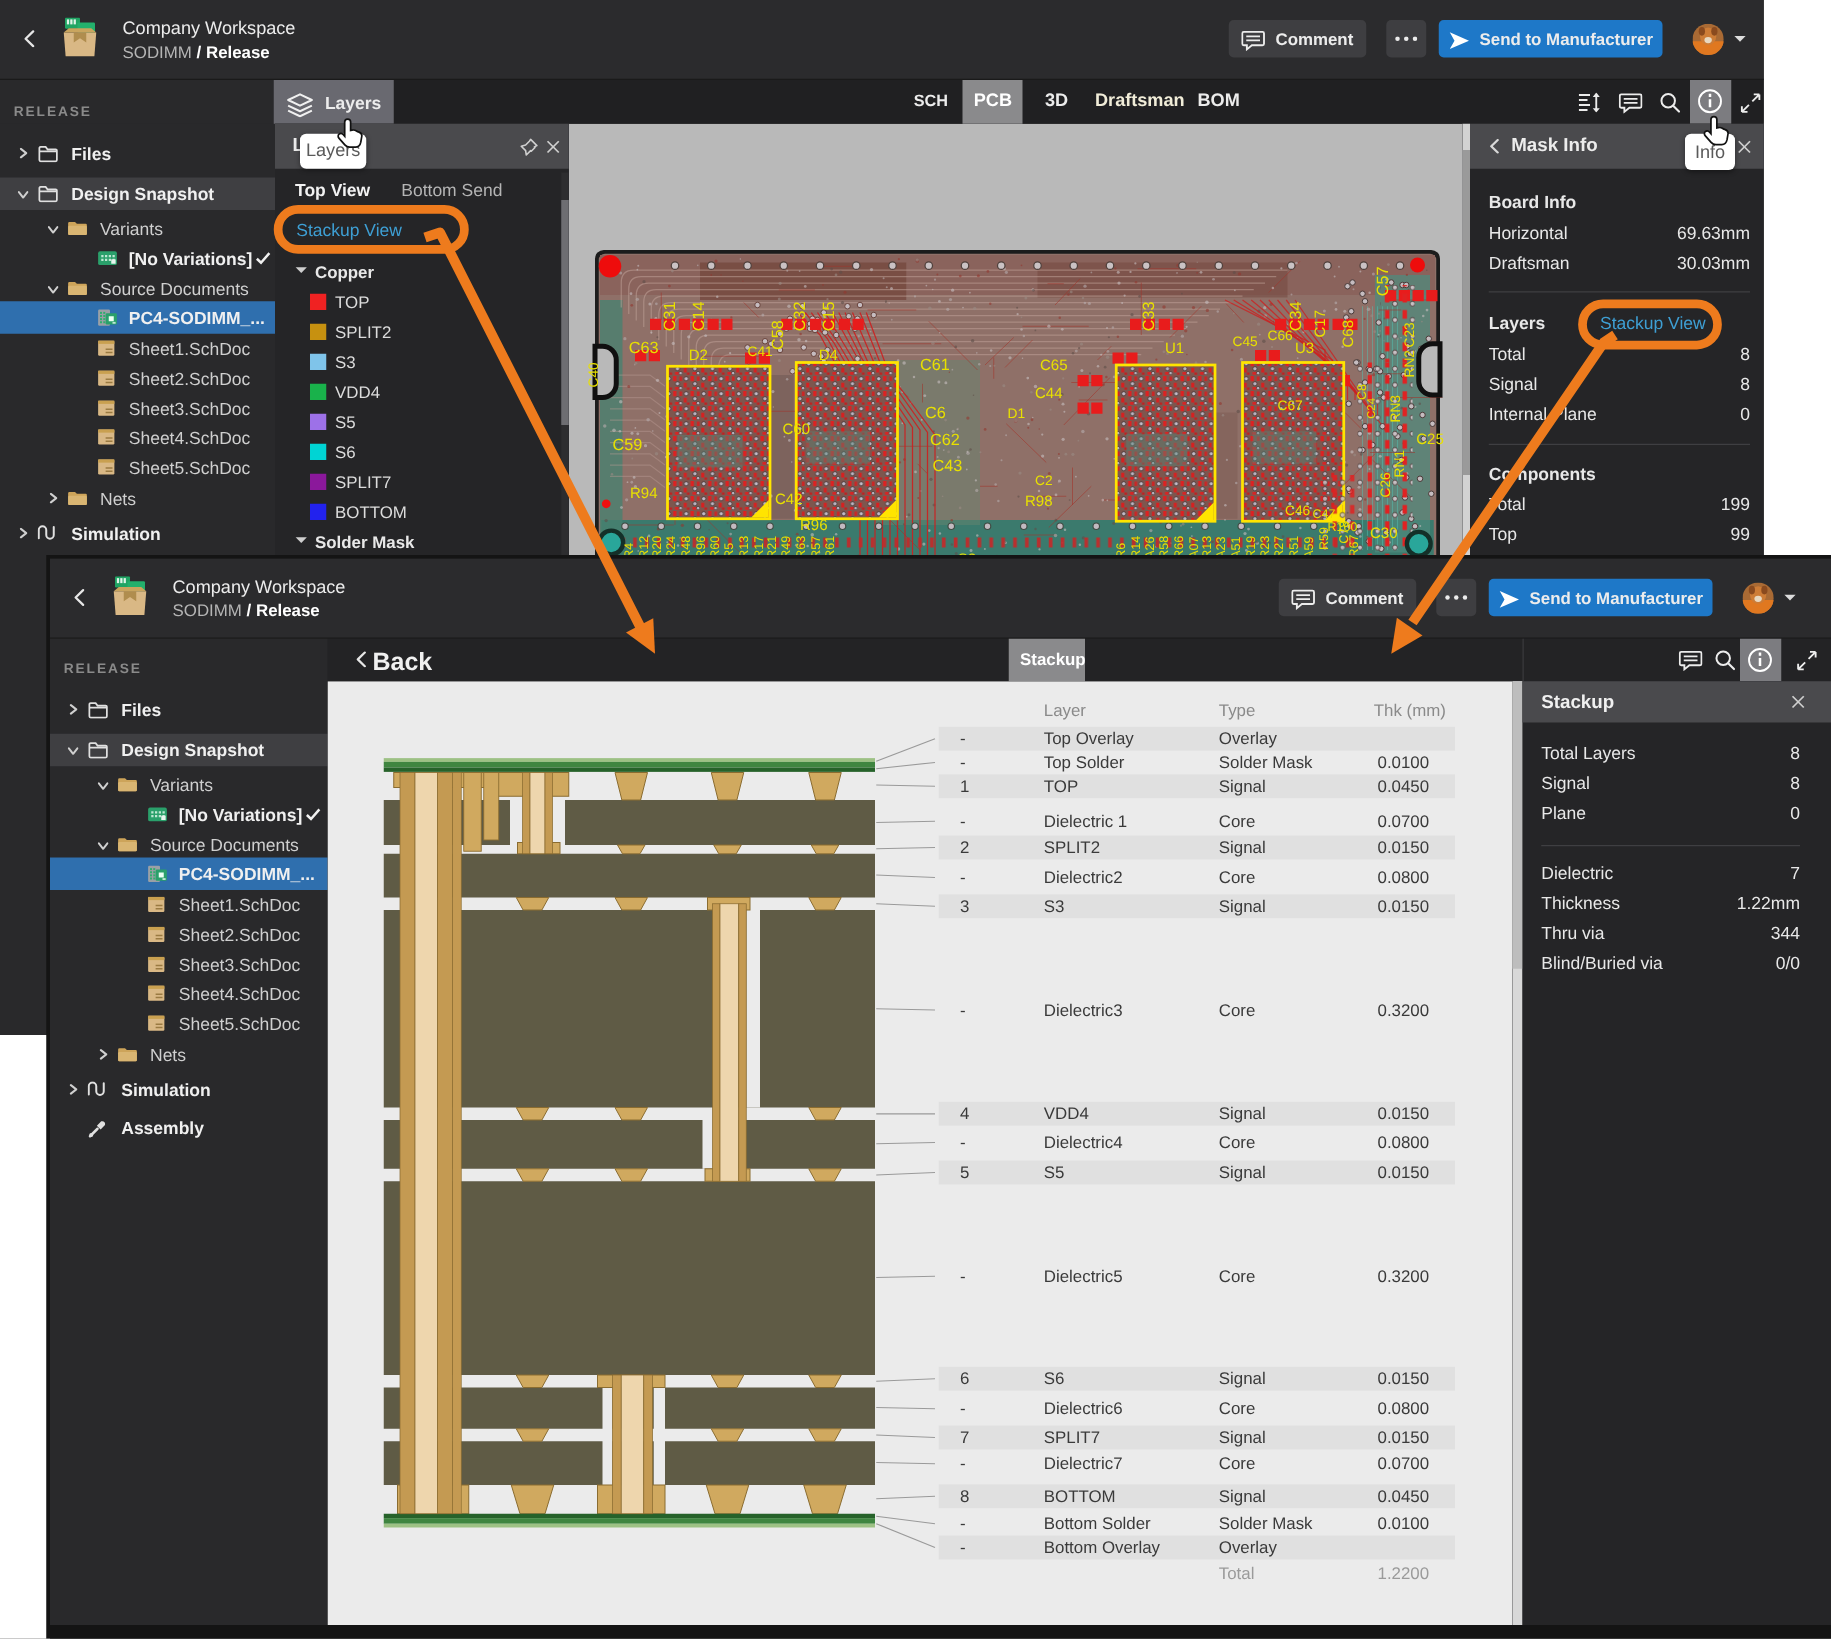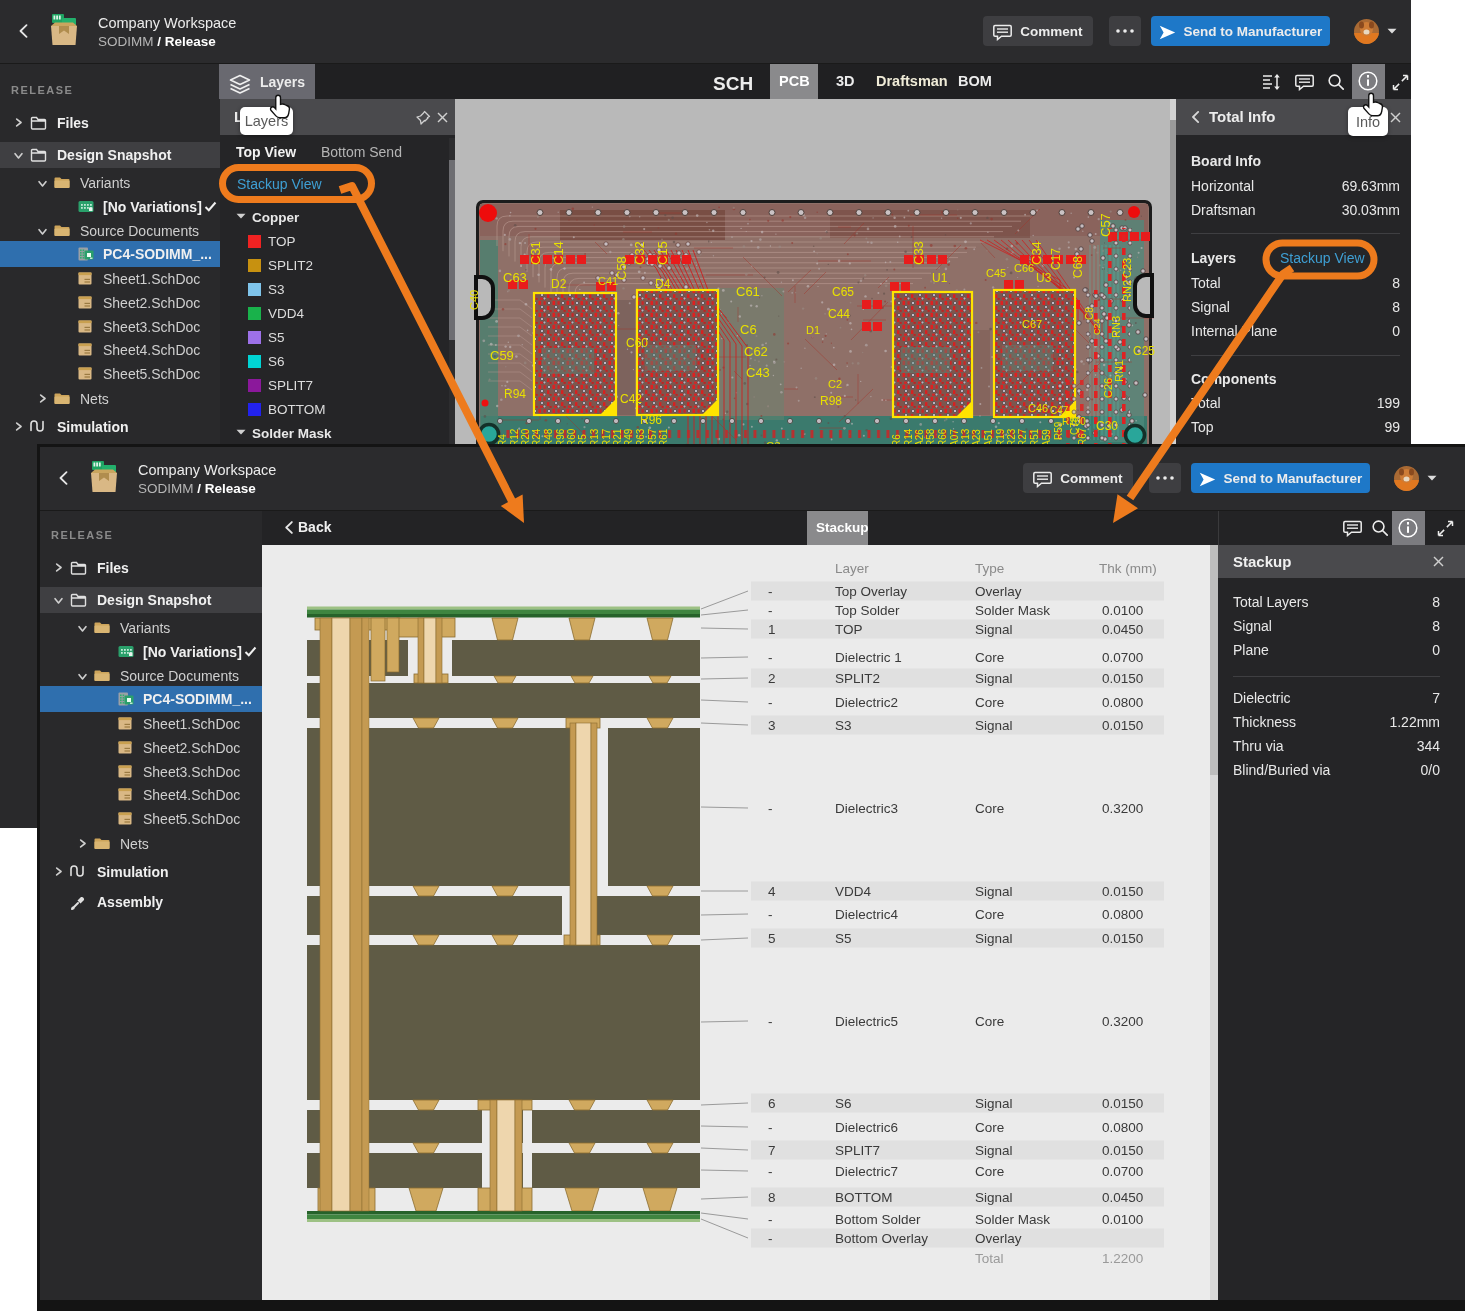--- a/index.html
+++ b/index.html
@@ -1221,21 +1221,21 @@
     </div>
     <div class="btn" style="left:219px;top:64px;width:96px;height:35px;background:#696970;border-radius:0;font-size:14px"><span style="margin-right:9px;margin-top:4px">
         <svg width="22" height="20" viewBox="0 0 22 20" style="">
           <g fill="none" stroke="#f0f0f0" stroke-width="1.6" stroke-linejoin="round">
 <path d="M11 1.5 L20.5 6 L11 10.5 L1.5 6 Z"></path>
 <path d="M1.5 10.5 L11 15 L20.5 10.5"></path>
 <path d="M1.5 14.5 L11 19 L20.5 14.5"></path>
           </g>
         </svg>
       </span>Layers</div>
-    <div class="lbl bold t-w" style="left:713px;top:73px;font-size:19px">SCH</div>
+    <div class="lbl bold t-w" style="left:731px;top:73px;font-size:13px">SCH</div>
     <div class="abs" style="left:770px;top:64px;width:48px;height:35px;background:#8a8a8c"></div>
     <div class="lbl bold" style="left:779px;top:73px;font-size:14.5px;color:#fff">PCB</div>
     <div class="lbl bold t-w" style="left:836px;top:73px;font-size:14.5px">3D</div>
     <div class="lbl bold t-w" style="left:876px;top:73px;font-size:14.5px;color:#f0ecd8">Draftsman</div>
     <div class="lbl bold t-w" style="left:958px;top:73px;font-size:14.5px">BOM</div>
     <div class="abs" style="left:1263px;top:74px">
       <svg width="18" height="16" viewBox="0 0 18 16" style="">
         <g stroke="#ececec" stroke-width="1.5">
           <line x1="0" y1="2" x2="9" y2="2"></line>
           <line x1="0" y1="6" x2="7" y2="6"></line>
@@ -1481,21 +1481,21 @@
     <div class="abs" style="left:449px;top:138px;width:6px;height:690px;background:#2d2d2f"></div>
     <div class="abs" style="left:449px;top:160px;width:6px;height:180px;background:#6e6e72"></div>
     <div class="tt" style="left:240px;top:107px;width:53px;height:28px">Layers</div>
     <div class="panel" style="left:1176px;top:99px;width:235px;height:729px"></div>
     <div class="phead" style="left:1176px;top:99px;width:235px"></div>
     <div class="abs" style="left:1190px;top:111px">
       <svg width="12" height="12" viewBox="0 0 12 12" style="">
         <polyline points="8.16,0.96 3.0,6.0 8.16,11.040000000000001" fill="none" stroke="#d8d8d8" stroke-width="1.8" stroke-linecap="round" stroke-linejoin="round"></polyline>
       </svg>
     </div>
-    <div class="lbl bold t-w" style="left:1209px;top:108px;font-size:15px">Total Info</div>
+    <div class="lbl bold t-w" style="left:1209px;top:108px;font-size:15px">Mask Info</div>
     <div class="abs" style="left:1390px;top:112px">
       <svg width="11" height="11" viewBox="0 0 11 11" style="">
         <g stroke="#cfcfcf" stroke-width="1.4">
           <line x1="1" y1="1" x2="10" y2="10"></line>
           <line x1="10" y1="1" x2="1" y2="10"></line>
         </g>
       </svg>
     </div>
     <div class="lbl" style="left:1191px;top:153px;font-size:14px;font-weight:bold;color:#e8e8e8">Board Info</div>
     <div class="lbl" style="left:1191px;top:178px;font-size:14px;font-weight:normal;color:#e8e8e8">Horizontal</div>
@@ -1746,21 +1746,21 @@
         </svg>
       </div>
       <div class="lbl" style="left:57px;top:447px;font-size:14px;font-weight:bold;color:#f0f0f0">Assembly</div>
       <div class="abs" style="left:222px;top:64px;width:996px;height:34px;background:#232325"></div>
       <div class="abs" style="left:1178px;top:64px;width:247px;height:34px;background:#232325;border-left:1px solid #3a3a3c"></div>
       <div class="abs" style="left:243px;top:74px">
         <svg width="13" height="13" viewBox="0 0 13 13" style="">
           <polyline points="8.84,1.04 3.25,6.5 8.84,11.96" fill="none" stroke="#e6e6e6" stroke-width="1.8" stroke-linecap="round" stroke-linejoin="round"></polyline>
         </svg>
       </div>
-      <div class="lbl bold" style="left:258px;top:72px;font-size:14px;color:#f0f0f0">Back</div>
+      <div class="lbl bold" style="left:258px;top:72px;font-size:20px;color:#f0f0f0">Back</div>
       <div class="abs" style="left:767px;top:64px;width:61px;height:34px;background:#8a8a8c"></div>
       <div class="lbl bold" style="left:776px;top:73px;font-size:13.5px;color:#fff">Stackup</div>
       <div class="abs" style="left:1303px;top:73px">
         <svg width="19" height="17" viewBox="0 0 19 17" style="">
           <path d="M2 1.5 H17 a1.2 1.2 0 0 1 1.2 1.2 V11 a1.2 1.2 0 0 1 -1.2 1.2 H8.5 L4.5 15.5 V12.2 H2 A1.2 1.2 0 0 1 0.8 11 V2.7 A1.2 1.2 0 0 1 2 1.5 Z" fill="none" stroke="#ececec" stroke-width="1.5"></path>
           <line x1="4" y1="5" x2="15" y2="5" stroke="#ececec" stroke-width="1.4"></line>
           <line x1="4" y1="8.2" x2="15" y2="8.2" stroke="#ececec" stroke-width="1.4"></line>
         </svg>
       </div>
       <div class="abs" style="left:1331px;top:72px">

